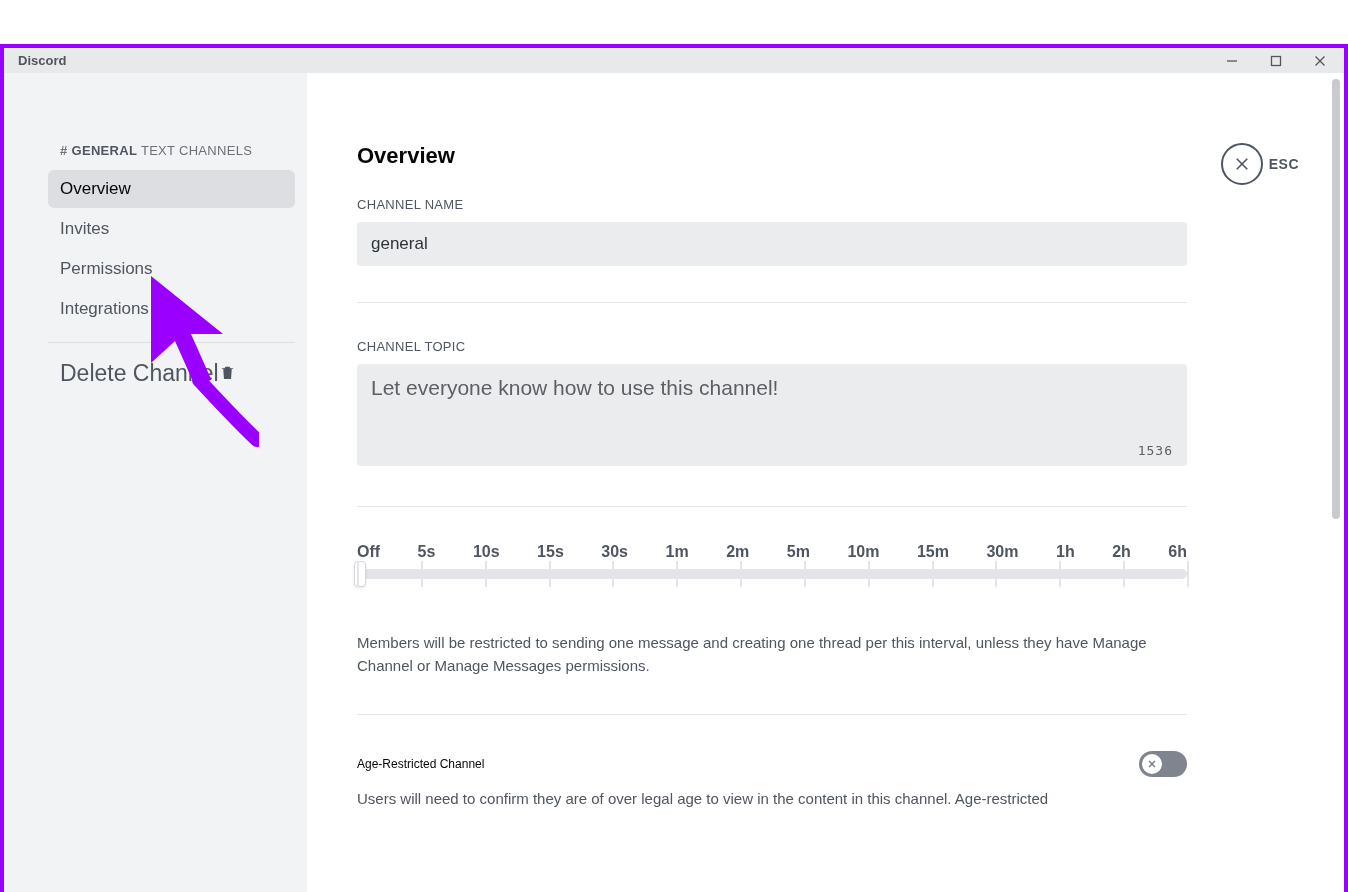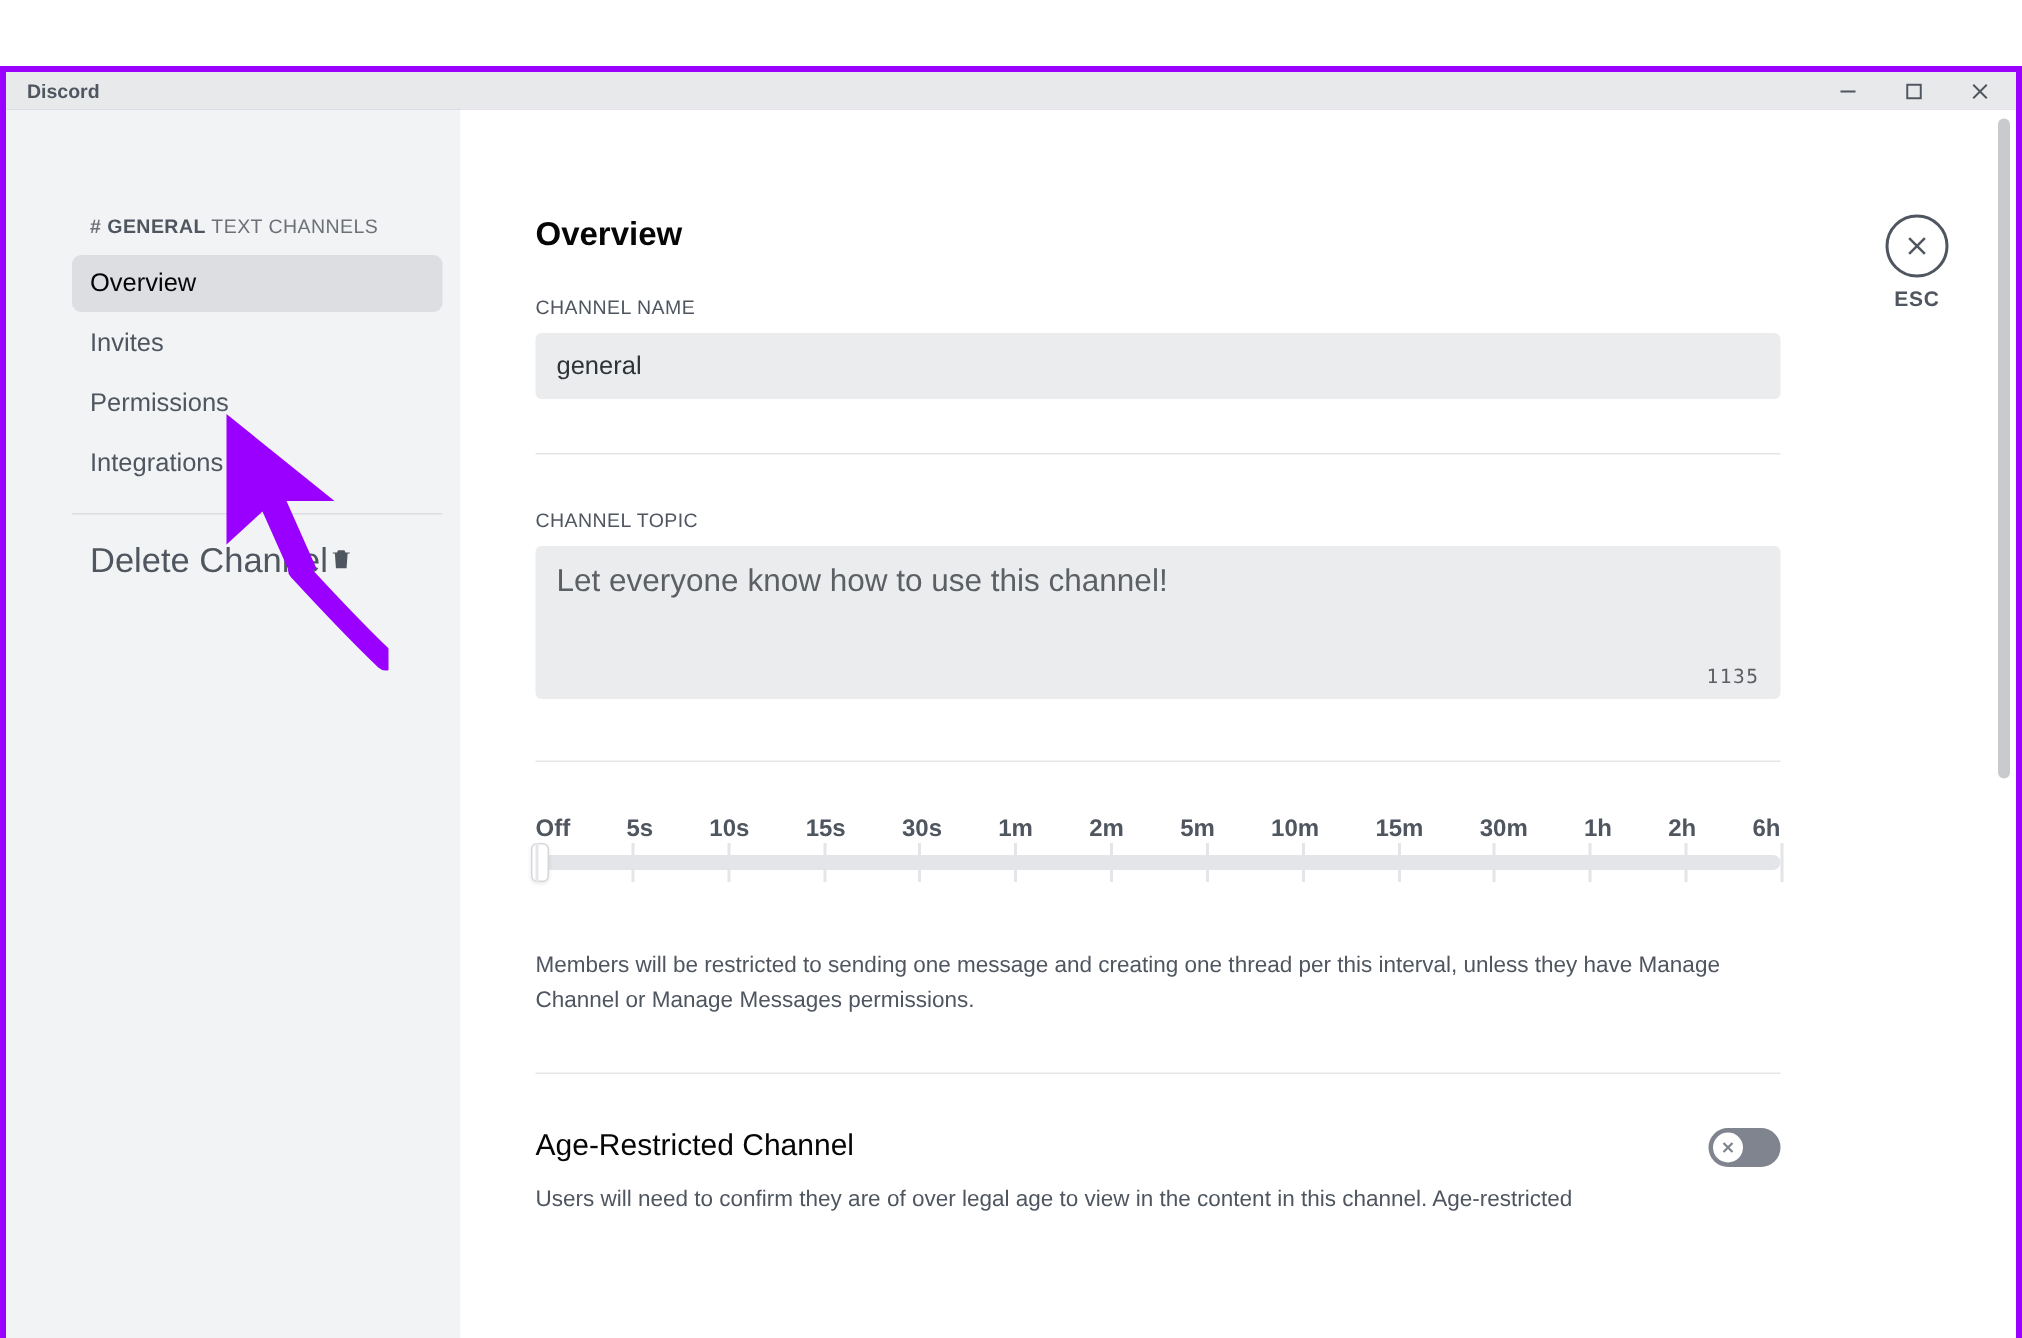--- a/index.html
+++ b/index.html
@@ -205,21 +205,21 @@
   color: #4f5660;
   line-height: 1.55;
   margin-top: 18px;
 }
 .toggle-section {
   display: flex;
   justify-content: space-between;
   align-items: center;
 }
 .section-title {
-  font-size: 20px;
+  font-size: 12px;
   font-weight: 500;
   color: #060607;
   text-align: center;
 }
 .toggle {
   width: 48px;
   height: 26px;
   background: #80848e;
   border-radius: 14px;
   position: relative;
@@ -235,21 +235,20 @@
   left: 3px;
   display: flex;
   align-items: center;
   justify-content: center;
 }
 .close-area {
   position: absolute;
   top: 70px;
   right: 45px;
   display: flex;
-  flex-direction: column;
   align-items: center;
   gap: 6px;
 }
 .close-circle {
   width: 42px;
   height: 42px;
   border: 2px solid #4f5660;
   border-radius: 50%;
   display: flex;
   align-items: center;
@@ -346,21 +345,21 @@
         <h1 class="page-title">Overview</h1>
 
         <div class="field-label">CHANNEL NAME</div>
         <input class="text-input" type="text" value="general" style="">
 
         <div class="section-divider"></div>
 
         <div class="field-label">CHANNEL TOPIC</div>
         <div class="textarea-wrap">
           <textarea class="textarea" placeholder="Let everyone know how to use this channel!" style=""></textarea>
-          <div class="char-count">1135</div>
+          <div class="char-count">1536</div>
         </div>
 
         <div class="section-divider"></div>
 
         <div class="slider-wrap">
           <div class="slider-labels" id="slider-labels">
               <span>Off</span>
               <span>5s</span>
               <span>10s</span>
               <span>15s</span>

